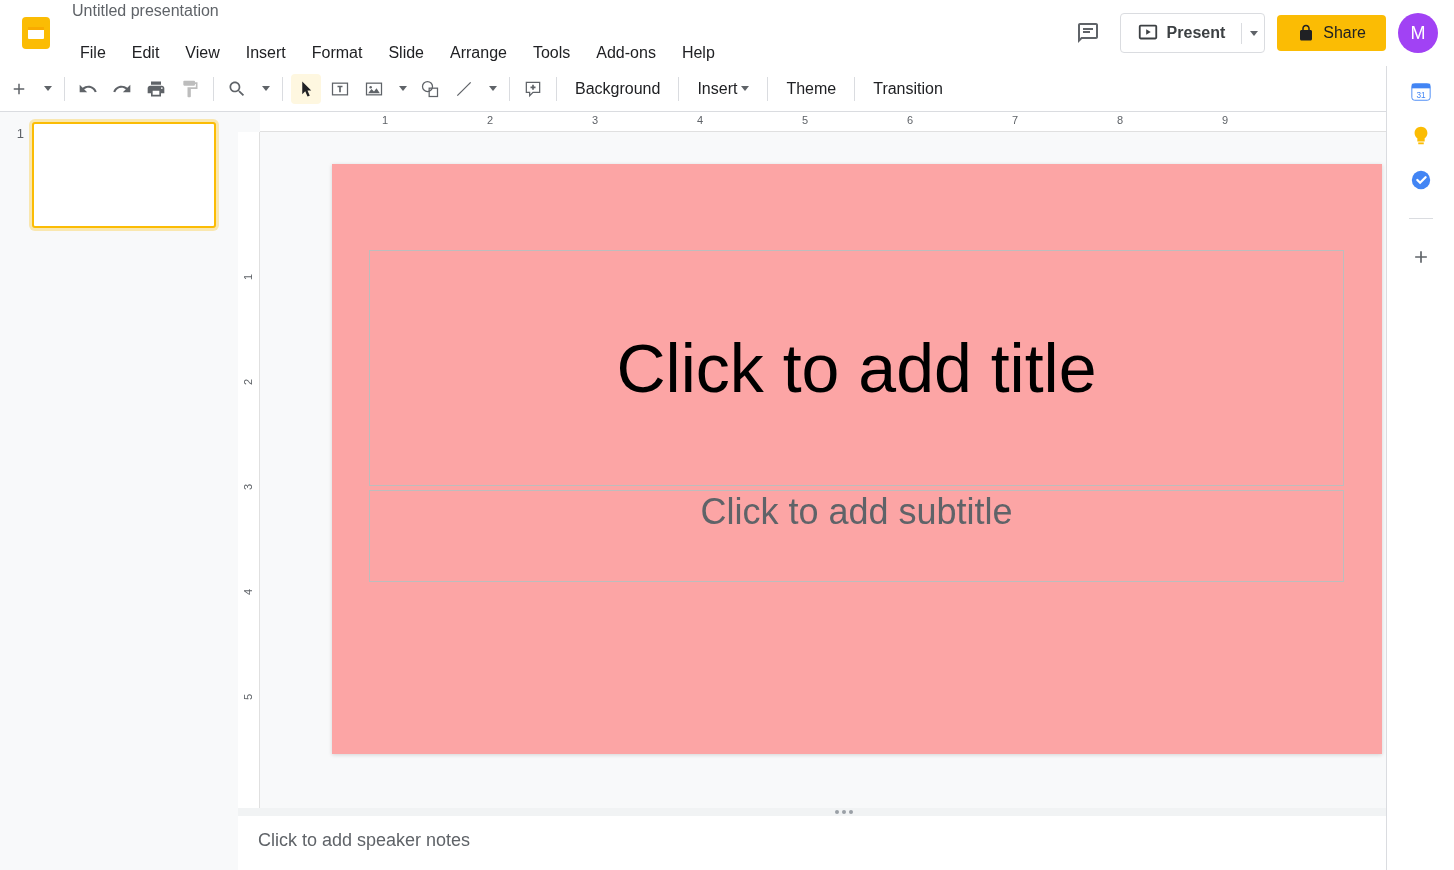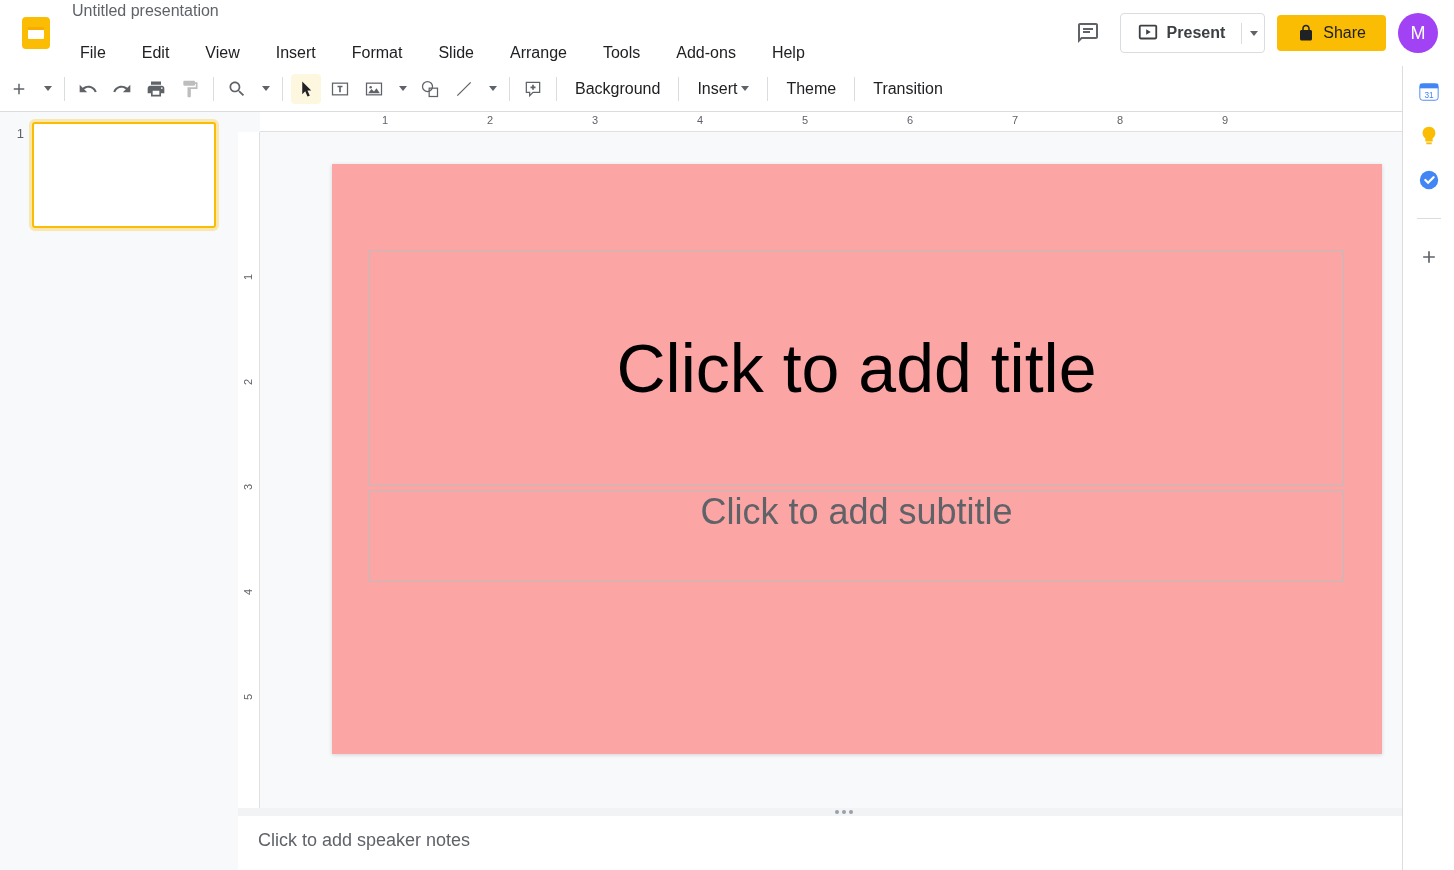--- a/index.html
+++ b/index.html
@@ -4,21 +4,21 @@
 <style>
 * { margin: 0; padding: 0; box-sizing: border-box; }
 body { font-family: Arial, sans-serif; background: #fff; overflow: hidden; width: 1454px; height: 870px; position: relative; }
 
 
 .header { display: flex; align-items: center; height: 66px; padding: 0 16px; }
 .logo { width: 40px; height: 40px; margin-right: 16px; display: flex; align-items: center; justify-content: center; }
 .logo svg { width: 36px; height: 36px; }
 .title-area { flex: 1; }
 .doc-title { font-size: 16px; color: #5f6368; padding: 2px 0 4px 0; }
-.menubar { display: flex; gap: 20px; margin-top: 16px; }
+.menubar { display: flex; gap: 10px; margin-top: 16px; }
 .menubar span { font-size: 16px; color: #202124; padding: 4px 8px; cursor: pointer; border-radius: 4px; }
 .header-actions { display: flex; align-items: center; gap: 12px; }
 .comments-btn { width: 40px; height: 40px; display: flex; align-items: center; justify-content: center; cursor: pointer; border-radius: 50%; }
 .present-group { display: flex; align-items: center; border: 1px solid #dadce0; border-radius: 4px; overflow: hidden; }
 .present-btn { display: flex; align-items: center; gap: 8px; padding: 8px 16px; font-size: 16px; cursor: pointer; color: #3c4043; font-weight: 700; }
 .present-dd { padding: 8px 6px; border-left: 1px solid #dadce0; cursor: pointer; }
 .share-btn { display: flex; align-items: flex-end; gap: 8px; background: #fbbc04; padding: 9px 20px; border-radius: 4px; font-size: 16px; font-weight: 500; color: #202124; cursor: pointer; }
 .avatar { width: 40px; height: 40px; border-radius: 50%; background: #a142f4; color: #fff; display: flex; align-items: center; justify-content: center; font-size: 18px; font-weight: 500; cursor: pointer; }
 
 
@@ -54,21 +54,21 @@
 .title-placeholder { font-size: 68px; color: #000; }
 .subtitle-box { position: absolute; left: 37px; top: 326px; width: 975px; height: 92px; border: 1px solid #bdbdbd; display: flex; align-items: flex-start; justify-content: center; cursor: text; }
 .subtitle-placeholder { font-size: 36px; color: #5f6368; }
 
 .notes-splitter { height: 8px; background: #f1f3f4; display: flex; align-items: center; justify-content: center; cursor: ns-resize; }
 .notes-splitter span { width: 22px; height: 4px; display: flex; gap: 3px; }
 .notes-splitter span i { width: 4px; height: 4px; background: #9aa0a6; border-radius: 50%; display: block; }
 .notes { padding: 14px 20px; font-size: 18px; color: #5f6368; cursor: text; background: #fff; height: 54px; }
 
 
-.side-panel { width: 52px; border-left: 1px solid #dadce0; display: flex; flex-direction: column; align-items: center; padding-top: 14px; gap: 20px; position: absolute; right: 0; top: 66px; bottom: 0; background: #fff; }
+.side-panel { width: 68px; border-left: 1px solid #dadce0; display: flex; flex-direction: column; align-items: center; padding-top: 14px; gap: 20px; position: absolute; right: 0; top: 66px; bottom: 0; background: #fff; }
 .sp-icon { width: 24px; height: 24px; cursor: pointer; display: flex; align-items: center; justify-content: center; }
 .sp-sep { width: 24px; height: 1px; background: #dadce0; margin: 6px 0; }
 
 svg { display: block; }
 </style>
 </head>
 <body>
 
 <div class="header">
   <div class="logo">

